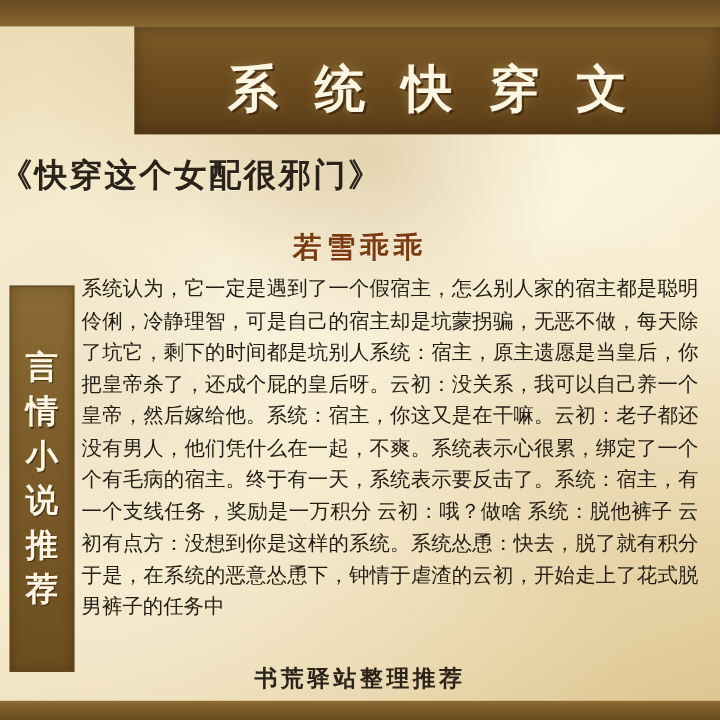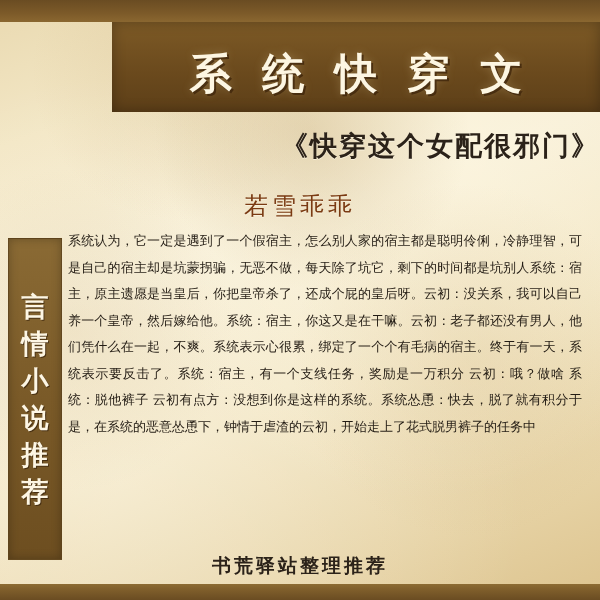--- a/index.html
+++ b/index.html
@@ -103,50 +103,50 @@
     color: #fdf6e4;
     text-shadow: 1px 1px 0 rgba(50,30,8,0.7);
     line-height: 1;
   }
   
   .book-title {
     position: absolute;
     top: 128px;
     left: 0;
     width: 600px;
-    text-align: right;
+    text-align: left;
     font-family: Liberation Sans, sans-serif;
     font-weight: bold;
     font-size: 27px;
     letter-spacing: 2px;
     color: #2b2219;
     text-shadow: 0 1px 0 rgba(255,250,235,0.6);
   }
   
   .author {
     position: absolute;
     top: 190px;
     left: 0;
     width: 600px;
     text-align: center;
     font-family: "DejaVu Serif", "Liberation Serif", serif;
-    font-weight: normal;
+    font-weight: bold;
     font-size: 24px;
     letter-spacing: 4px;
     color: #7a3a12;
     text-shadow: 0 1px 0 rgba(255,250,235,0.55);
   }
   
   .body-text {
     position: absolute;
     top: 228px;
     left: 68px;
     width: 514px;
-    font-family: Liberation Sans, sans-serif;
-    font-size: 13px;
+    font-family: Liberation Serif, serif;
+    font-size: 17px;
     line-height: 26.5px;
     color: #231c14;
     text-align: justify;
   }
   .body-text p {
     margin: 0;
   }
   
   .footer {
     position: absolute;

